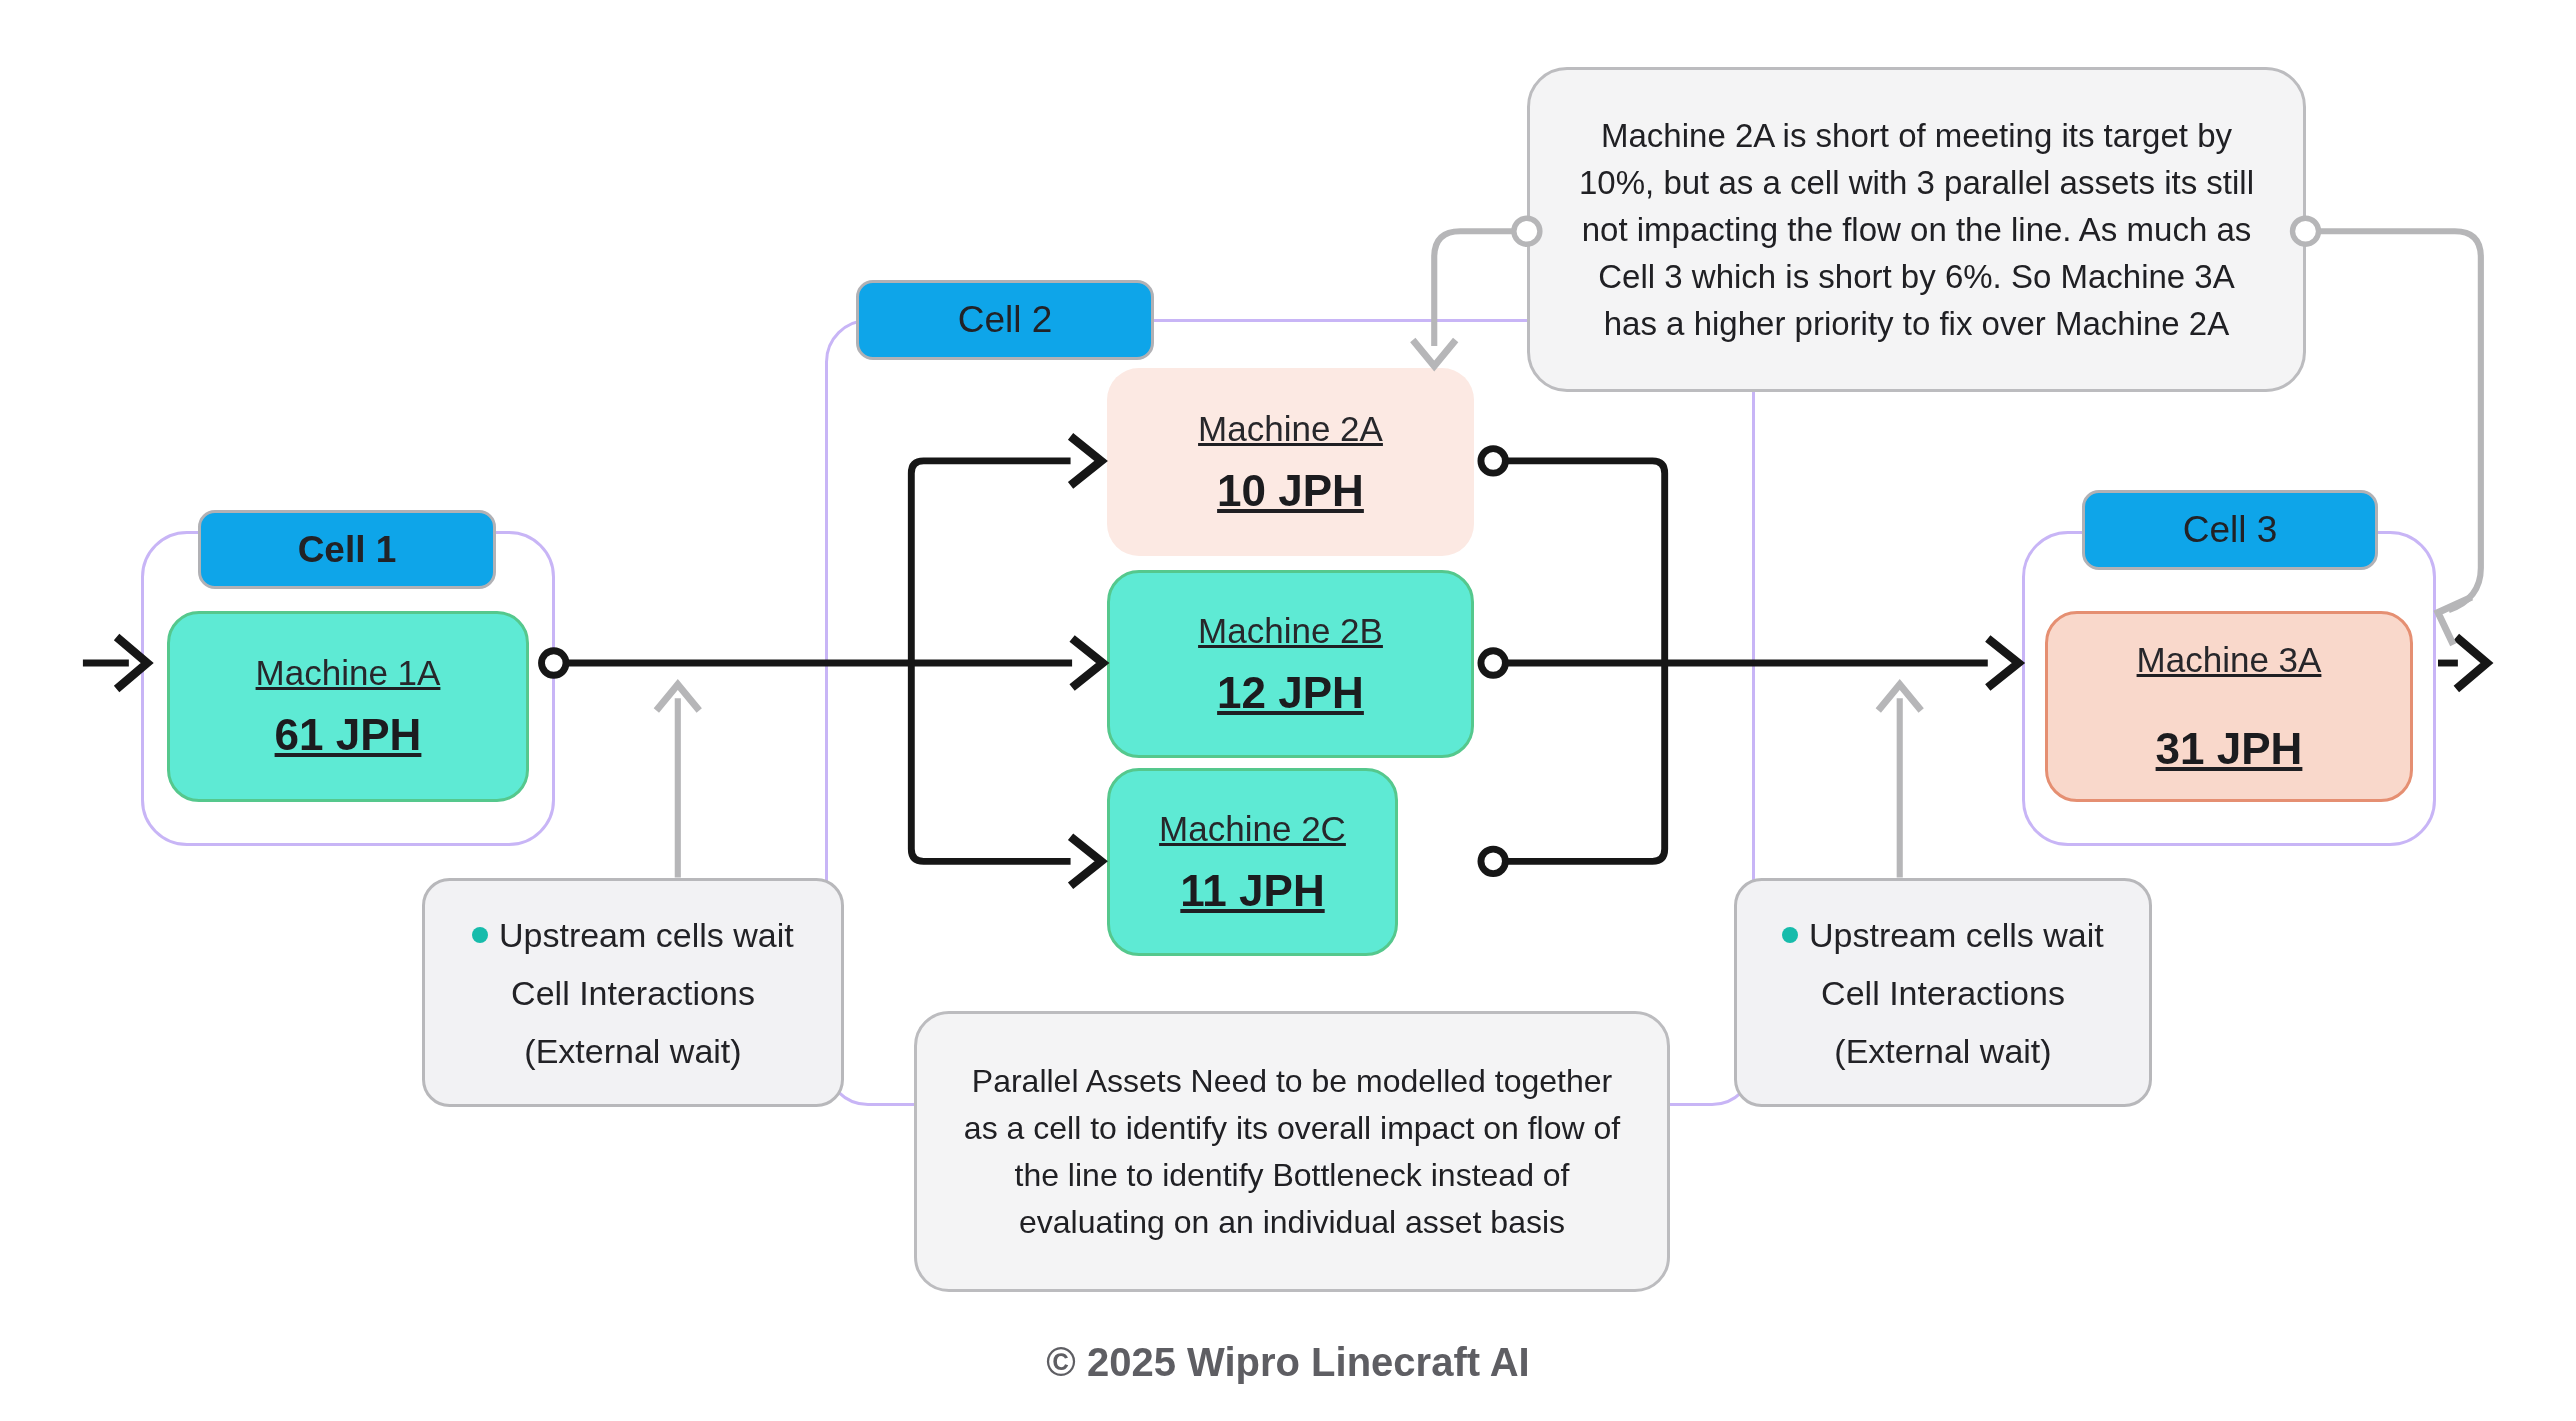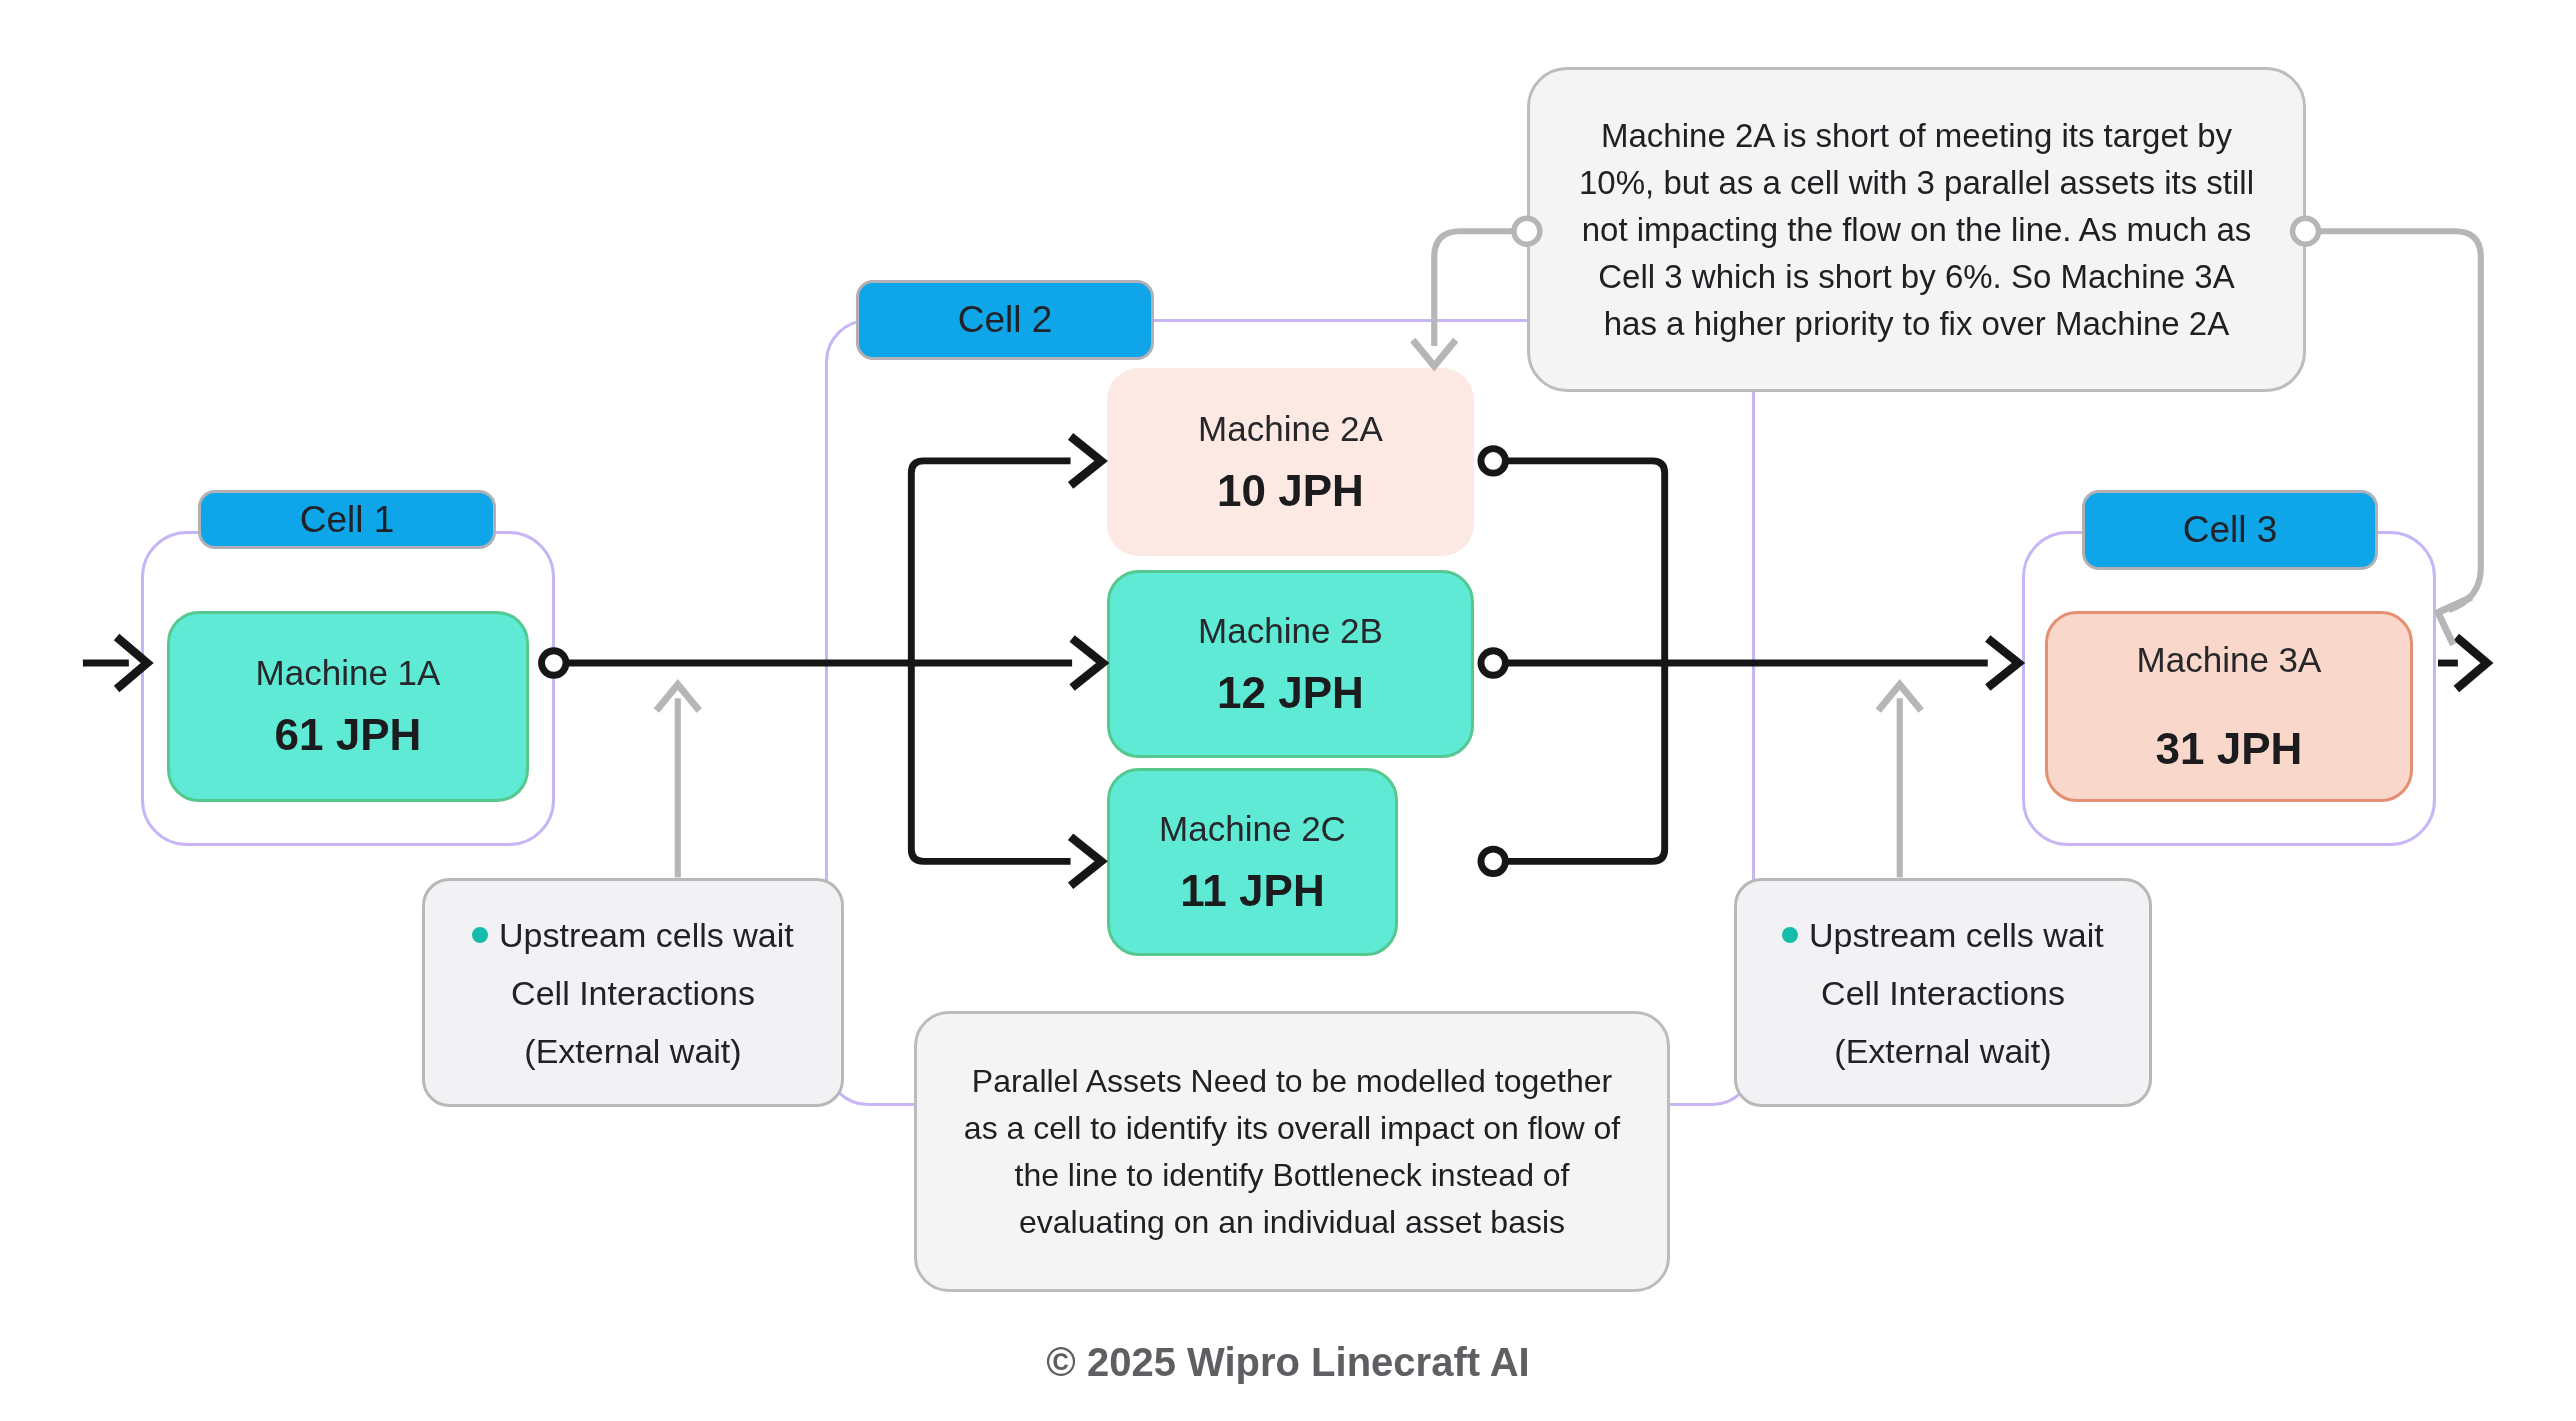--- a/index.html
+++ b/index.html
@@ -17,21 +17,21 @@
   
   .cell-label{
     background:#0ea5e9;border:3.1px solid #b1b1b5;border-radius:17px;
     display:flex;align-items:center;justify-content:center;
     font-size:37px;color:#222226;
   }
 
   
   .machine{
     border-radius:32px;display:flex;flex-direction:column;align-items:center;
-    justify-content:center;gap:17px;text-align:center;
+    justify-content:center;gap:17px;text-align:center;text-decoration:underline;
   }
   .machine.green{background:#5eead4;border:3.1px solid #55c88d;}
   .machine.pink{background:#fce9e3;border:none;}
   .machine.salmon{background:#f9d8cb;border:3.1px solid #e58f72;}
   .machine .m-name{font-size:35px;color:#27272b;}
   .machine .m-rate{font-size:44px;font-weight:700;color:#1c1c1f;}
 
   
   .note{
     background:#f4f4f5;border:3.1px solid #bcbcbf;
@@ -87,21 +87,21 @@
 <div class="abs machine green" style="left:1107px;top:768px;width:291px;height:188px;">
   <div class="m-name">Machine 2C</div>
   <div class="m-rate">11 JPH</div>
 </div>
 
 <div class="abs machine salmon" style="left:2045px;top:611px;width:368px;height:191px;gap:44px;">
   <div class="m-name">Machine 3A</div>
   <div class="m-rate">31 JPH</div>
 </div>
 
-<div class="abs cell-label" style="left:198px;top:490px;width:298px;height:59px;">Cell 1</div>
+<div class="abs cell-label" style="left:198px;top:510px;width:298px;height:79px;font-weight:bold;">Cell 1</div>
 <div class="abs cell-label" style="left:856px;top:280px;width:298px;height:80px;">Cell 2</div>
 <div class="abs cell-label" style="left:2082px;top:490px;width:296px;height:80px;">Cell 3</div>
 
 <div class="abs note big" style="left:1527px;top:67px;width:779px;height:325px;">Machine 2A is short of meeting its target by 10%, but as a cell with 3 parallel assets its still not impacting the flow on the line. As much as Cell 3 which is short by 6%. So Machine 3A has a higher priority to fix over Machine 2A</div>
 
 <div class="abs note bottom" style="left:914px;top:1011px;width:756px;height:281px;">Parallel Assets Need to be modelled together as a cell to identify its overall impact on flow of the line to identify Bottleneck instead of evaluating on an individual asset basis</div>
 
 <div class="abs wait-note" style="left:422px;top:878px;width:422px;height:229px;">
   <div class="wait-line1">
     <span class="bullet"></span>

